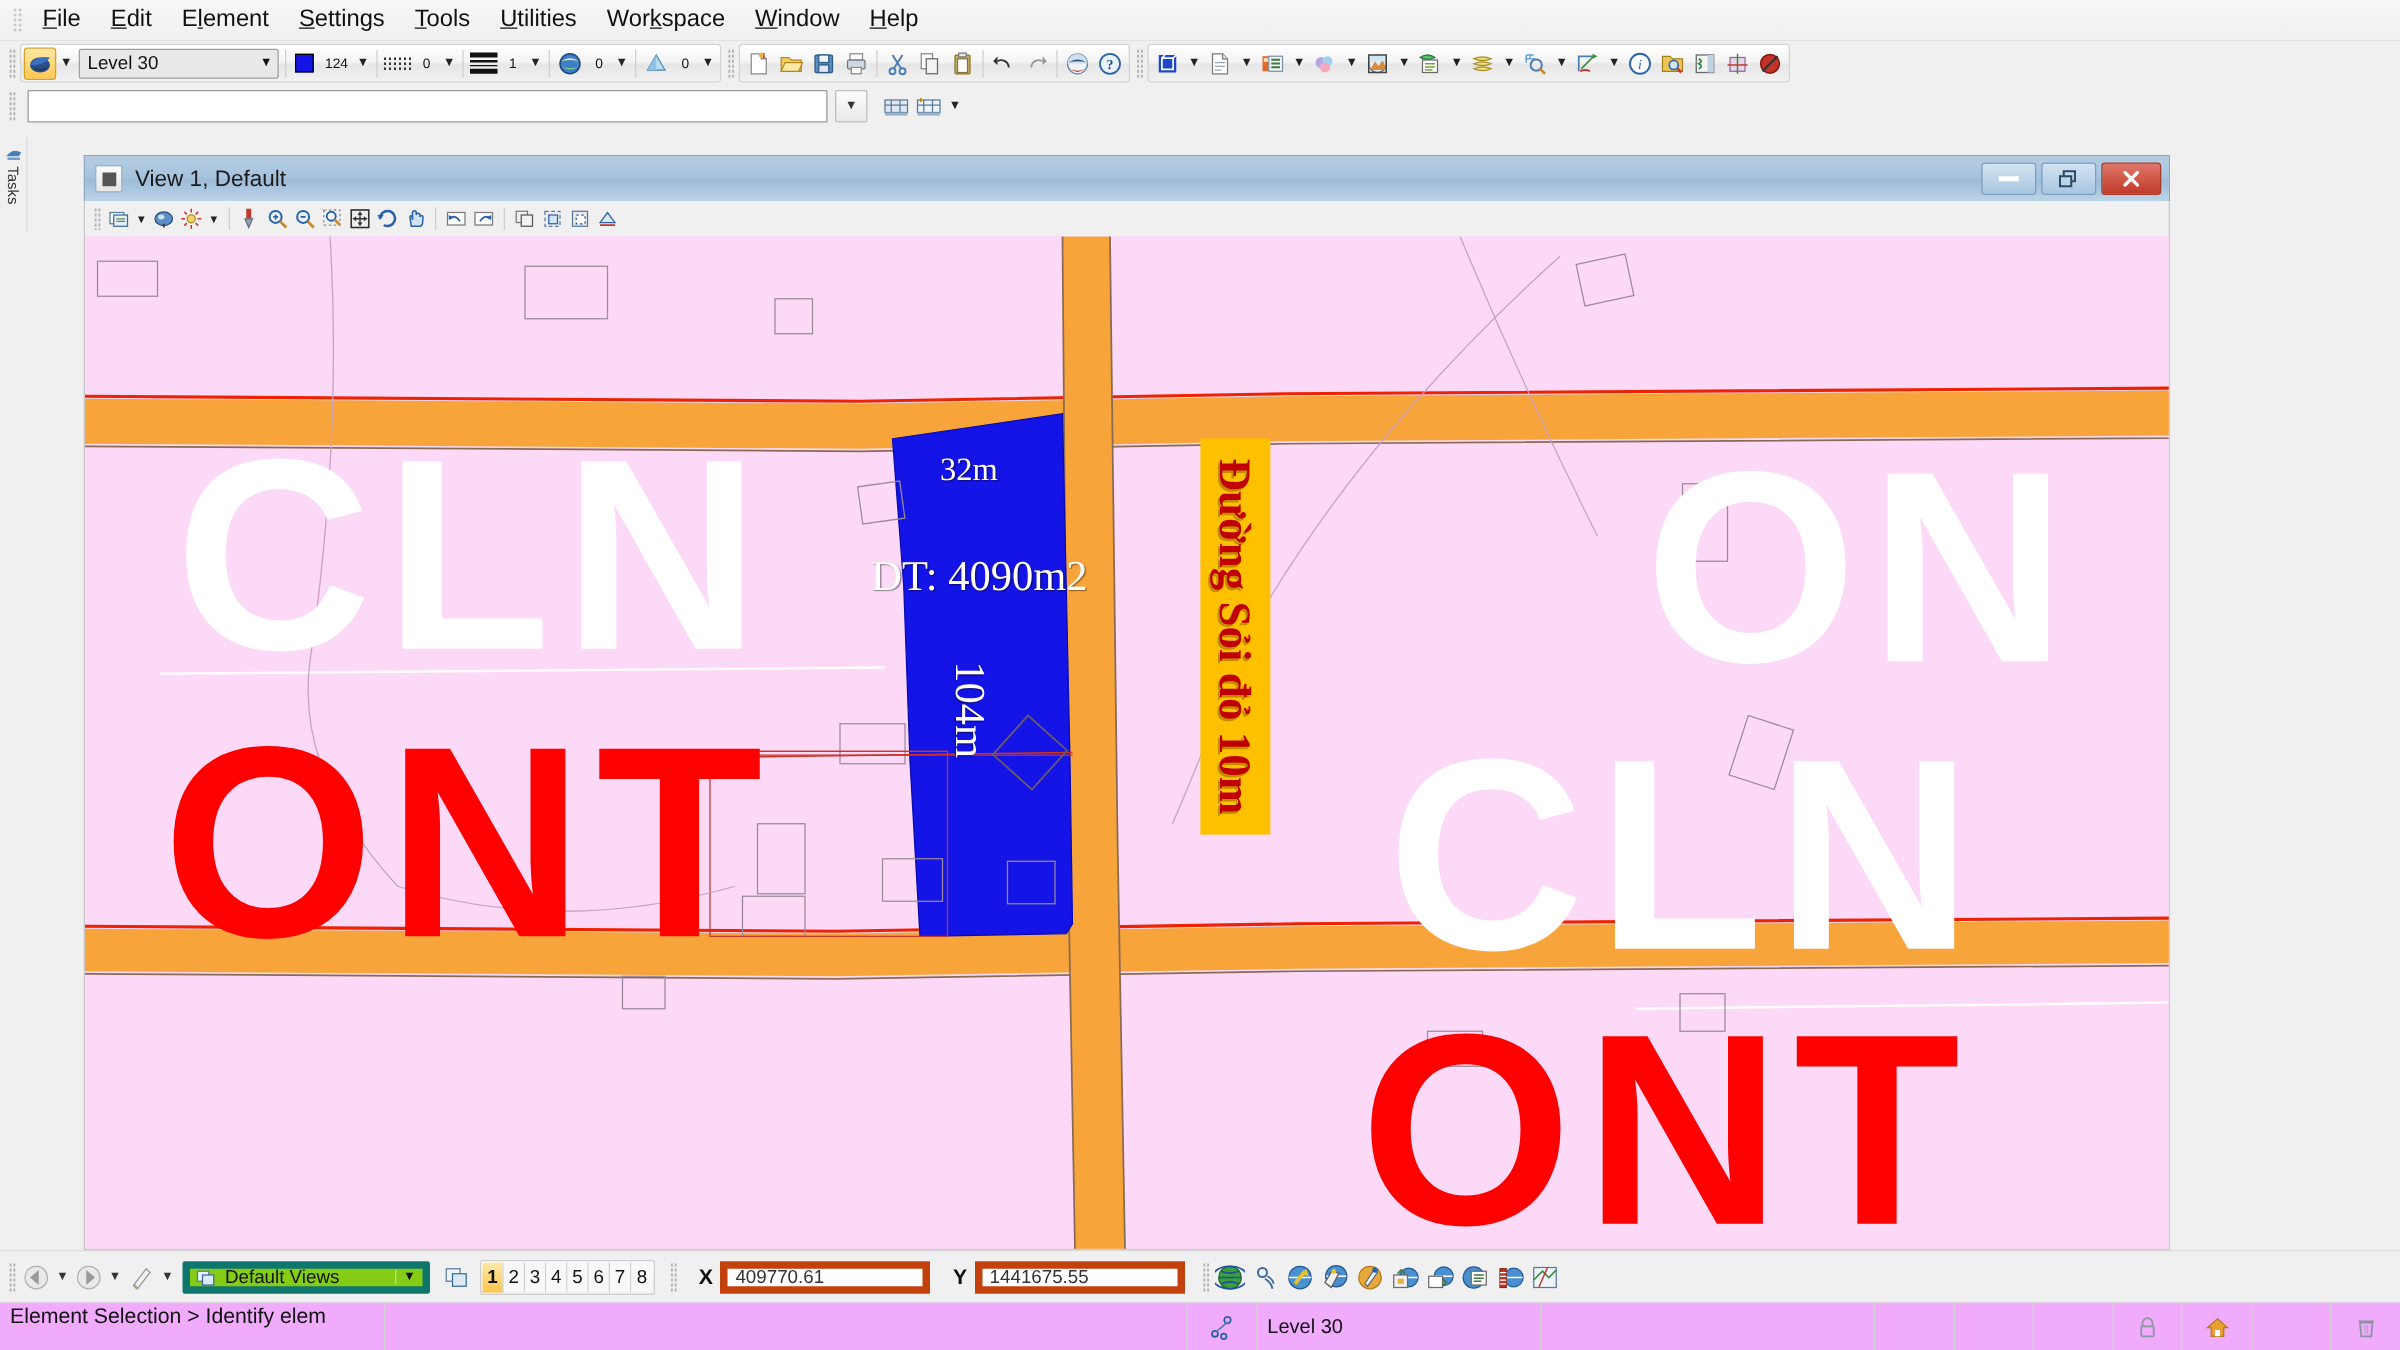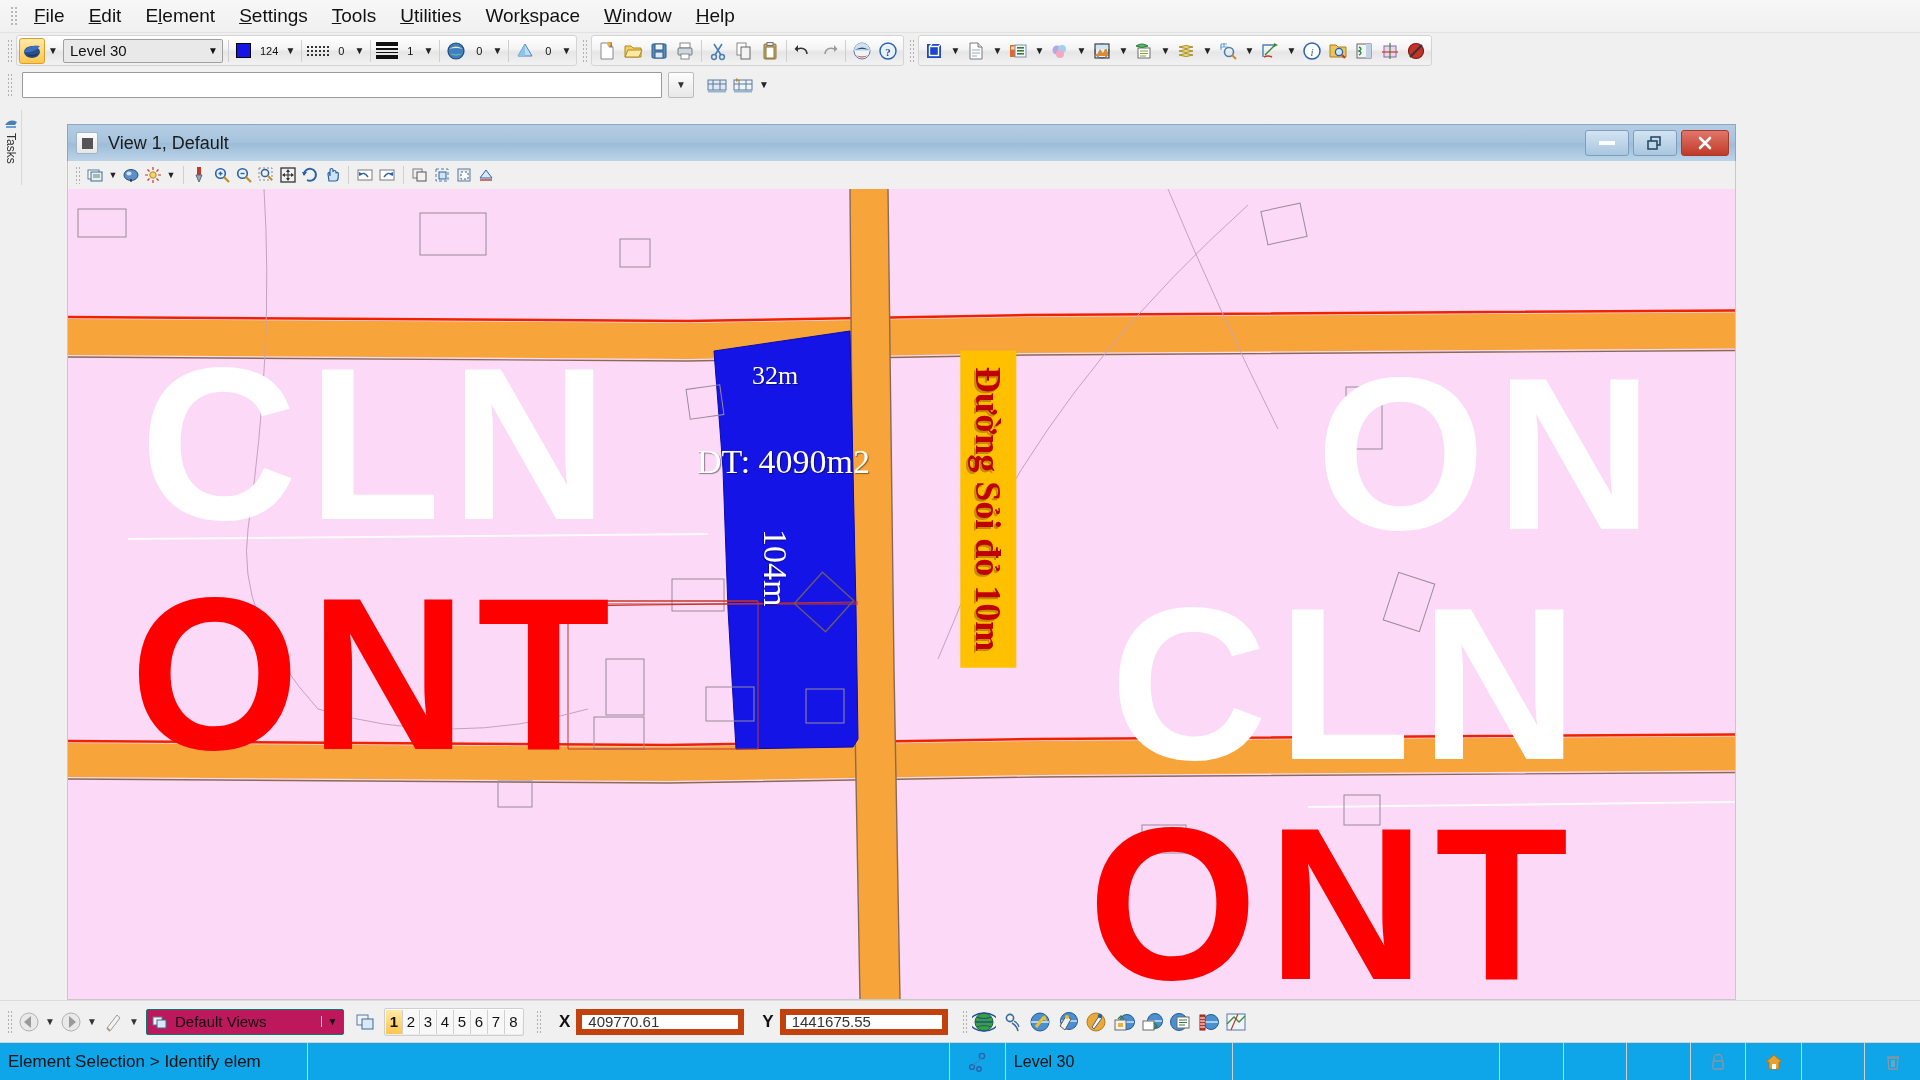--- a/index.html
+++ b/index.html
@@ -152,42 +152,42 @@
 
   
   .bottombar{
     position:absolute;left:0;top:1000px;width:1920px;height:42px;
     background:#f0f0f0;display:flex;align-items:center;padding-left:4px;
     border-top:1px solid #dcdcdc;
   }
   .bb-btn{width:26px;height:26px;display:flex;align-items:center;justify-content:center;flex:none;}
   .bb-caret{width:16px;height:26px;display:flex;align-items:center;justify-content:center;font-size:10px;color:#333;flex:none;}
   .viewcombo{
-    display:flex;align-items:center;width:198px;height:26px;background:#be185d;
-    border:1px solid #0f766e;border-radius:2px;margin-left:4px;padding-left:4px;font-size:15px;color:#111;
+    display:flex;align-items:center;width:198px;height:26px;background:#84cc16;
+    border:6px solid #0f766e;border-radius:2px;margin-left:4px;padding-left:4px;font-size:15px;color:#111;
   }
   .viewcombo .vc-arrow{margin-left:auto;width:22px;text-align:center;font-size:10px;
     border-left:1px solid #cfcfcf;}
   .numgroup{display:flex;align-items:center;margin-left:6px;
     background:linear-gradient(to bottom,#ffffff,#ececec);border:1px solid #cfcfcf;border-radius:2px;padding:1px;}
   .numbtn{
     width:17px;height:24px;display:flex;align-items:center;justify-content:center;
     font-size:15px;color:#111;border-right:1px solid #d0d0d0;background:#f8f8f8;
   }
   .numbtn:last-child{border-right:none;}
   .numbtn.on{background:linear-gradient(to bottom,#ffe9a8,#ffc64d);font-weight:bold;}
   .coordgrp{display:flex;align-items:center;margin-left:10px;}
   .coordlbl{font-size:17px;font-weight:bold;color:#111;margin:0 6px 0 4px;}
   .coordbox{width:168px;height:26px;background:#fff;border:6px solid #c2410c;
     font-size:15px;color:#333;display:flex;align-items:center;padding-left:6px;}
 
   
   .statusbar{
     position:absolute;left:0;top:1042px;width:1920px;height:38px;
-    background:#0ea5e9;display:flex;align-items:center;border-top:1px solid #d2d2d2;
+    background:#f0abfc;display:flex;align-items:flex-start;border-top:1px solid #d2d2d2;
   }
   .st-msg{font-size:17px;color:#111;padding-left:8px;width:310px;}
   .st-cell{height:38px;border-left:1px solid #d0d0d0;display:flex;align-items:center;
     padding:0 8px;font-size:16px;color:#111;}
   .st-level{width:230px;}
   .st-blank-wide{width:270px;}
   .st-blank{width:64px;}
   .st-icon{width:56px;justify-content:center;}
 
   svg{display:block;}

